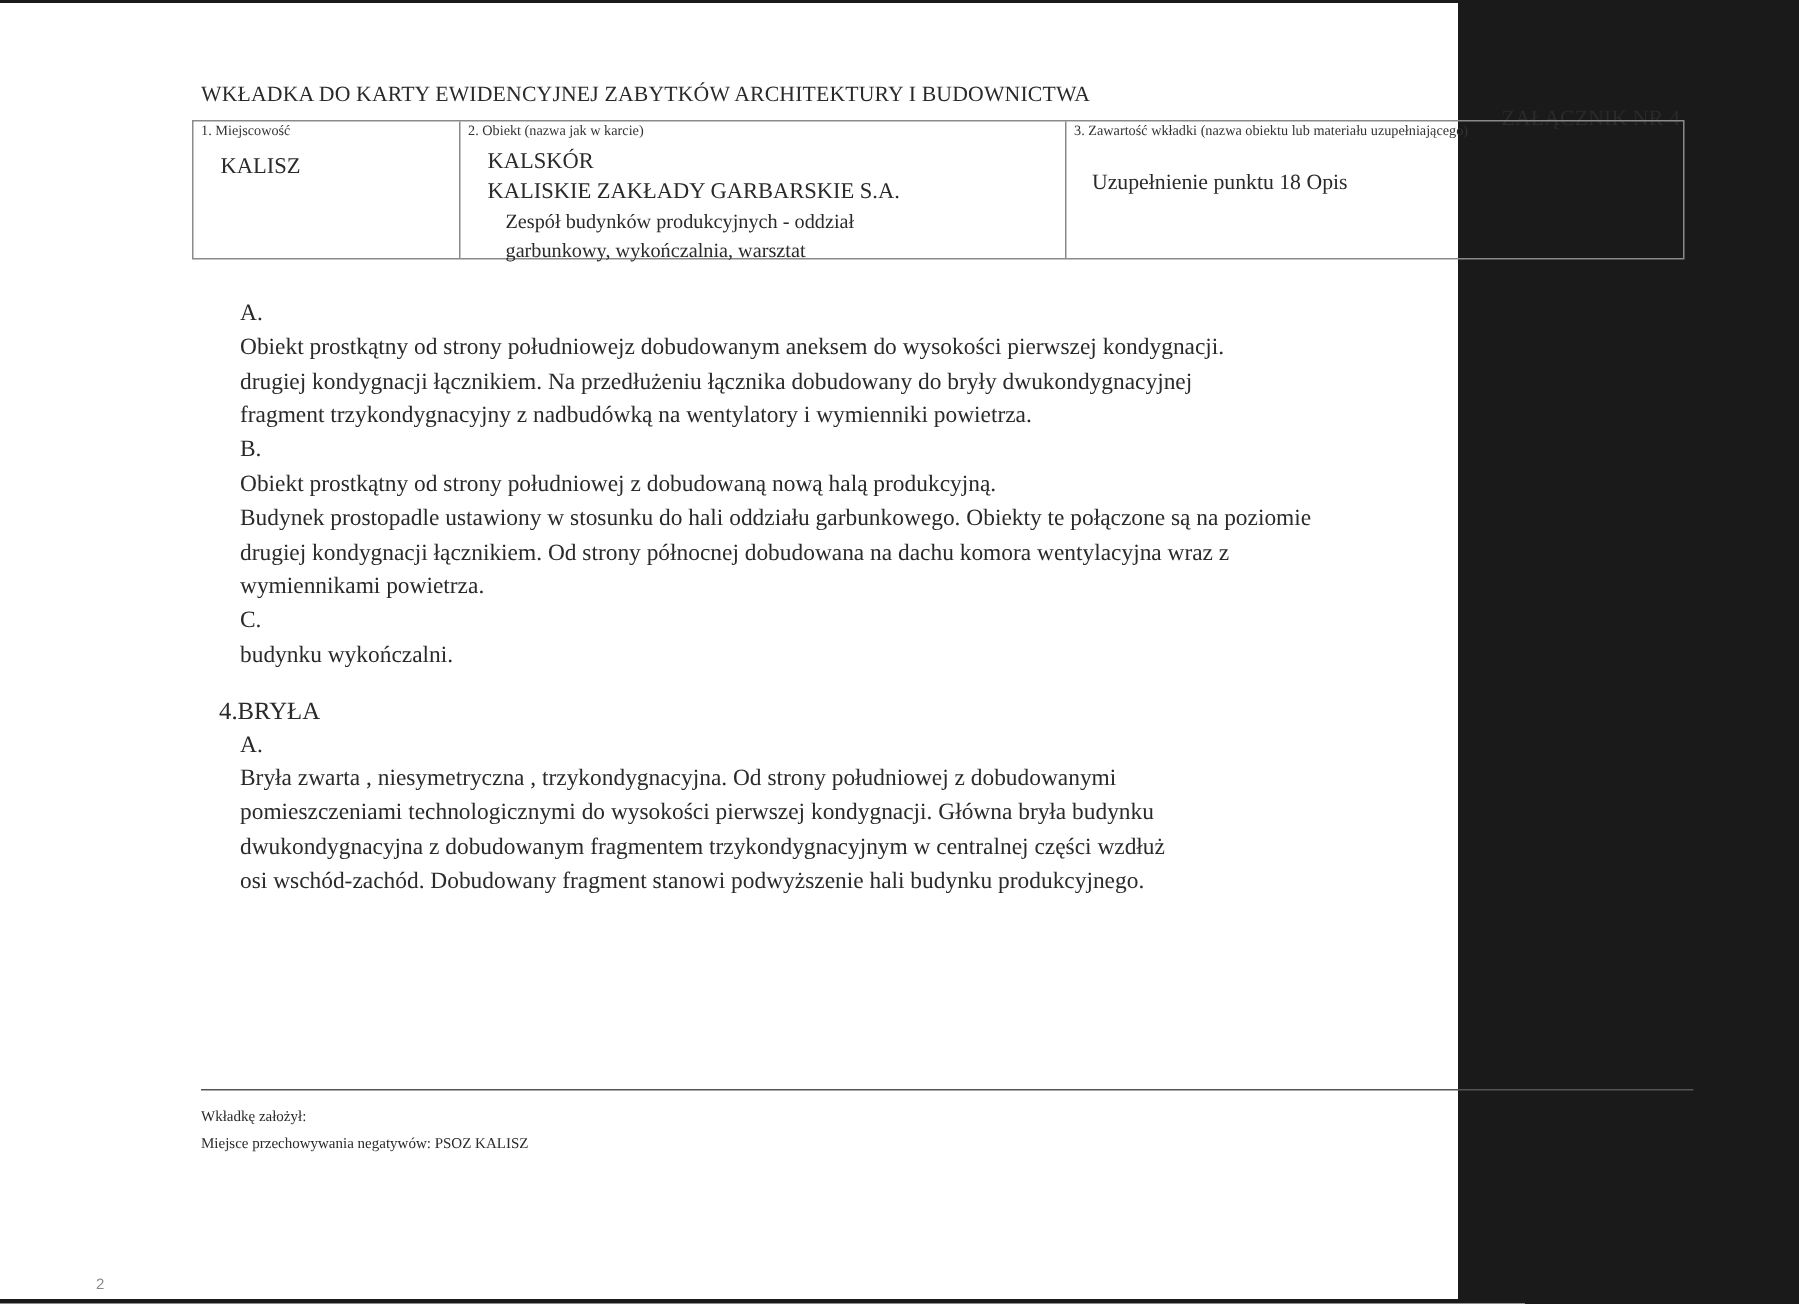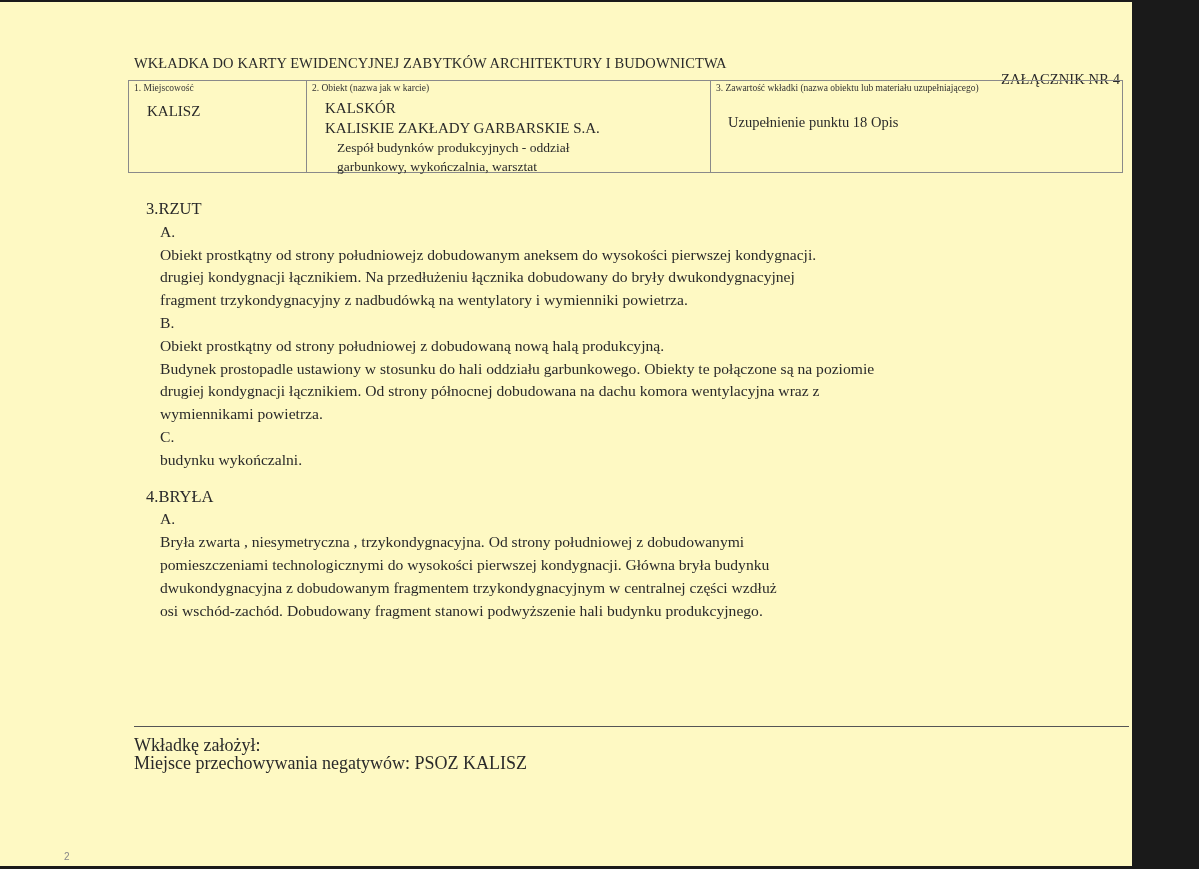--- a/index.html
+++ b/index.html
@@ -3,22 +3,22 @@
   <meta charset="utf-8">
   <style>
     html, body { margin: 0; padding: 0; }
     body {
       width: 1199px; height: 869px; overflow: hidden; position: relative;
       background: #1a1a1a;
       font-family: "Liberation Serif", "DejaVu Serif", serif;
       color: #2a2a2a;
     }
     .page {
-      position: absolute; left: 0; top: 2px; width: 1132px; height: 864px;
-      background: #fef9c3;
+      position: absolute; left: 0; top: 2px; width: 972px; height: 864px;
+      background: #ffffff;
     }
     .header-line {
       position: absolute; left: 134px; top: 53px; width: 986px;
       font-size: 14.5px; letter-spacing: 0.1px;
     }
     .header-line .title { position: absolute; left: 0; top: 0; }
     .header-line .annex { position: absolute; right: 0; top: 0; margin-top: 16px; }
     .info-table {
       position: absolute; left: 128px; top: 78px; width: 995px; height: 93px;
       border: 1px solid #8a8a8a; box-sizing: border-box;
@@ -46,21 +46,21 @@
     }
     .section-heading { margin: 0; font-size: 16.5px; font-weight: normal; }
     .sub { padding-left: 14px; }
     .para-line { white-space: nowrap; }
     .gap { height: 14px; }
     .footer-rule {
       position: absolute; left: 134px; top: 724px; width: 995px; height: 0;
       border-top: 1px solid #555;
     }
     .footer {
-      position: absolute; left: 134px; top: 734px; font-size: 18px; line-height: 18px;
+      position: absolute; left: 134px; top: 734px; font-size: 10px; line-height: 18px;
     }
     .page-mark {
       position: absolute; left: 64px; top: 849px; font-size: 10px; color: #888;
       font-family: "Liberation Sans", sans-serif;
     }
   </style>
 </head>
 <body>
 
 <div class="page">
@@ -89,21 +89,20 @@
     <div class="cell cell-3">
       <div class="cell-label">3. Zawartość wkładki (nazwa obiektu lub materiału uzupełniającego)</div>
       <div class="cell-value">
         <div>Uzupełnienie punktu 18 Opis</div>
       </div>
     </div>
   </div>
 
   <div class="content">
     <section>
-      <h2 class="section-heading">3.RZUT</h2>
       <div class="sub">
         <div>A.</div>
         <div class="para-line">Obiekt prostkątny od strony południowejz dobudowanym aneksem do wysokości pierwszej kondygnacji.</div>
         <div class="para-line">drugiej kondygnacji łącznikiem. Na przedłużeniu łącznika dobudowany do bryły dwukondygnacyjnej</div>
         <div class="para-line">fragment trzykondygnacyjny z nadbudówką  na wentylatory i wymienniki powietrza.</div>
       </div>
       <div class="sub">
         <div>B.</div>
         <div class="para-line">Obiekt prostkątny od strony południowej z dobudowaną nową halą produkcyjną.</div>
         <div class="para-line">Budynek prostopadle ustawiony w stosunku do hali oddziału garbunkowego. Obiekty te połączone są na poziomie</div>

